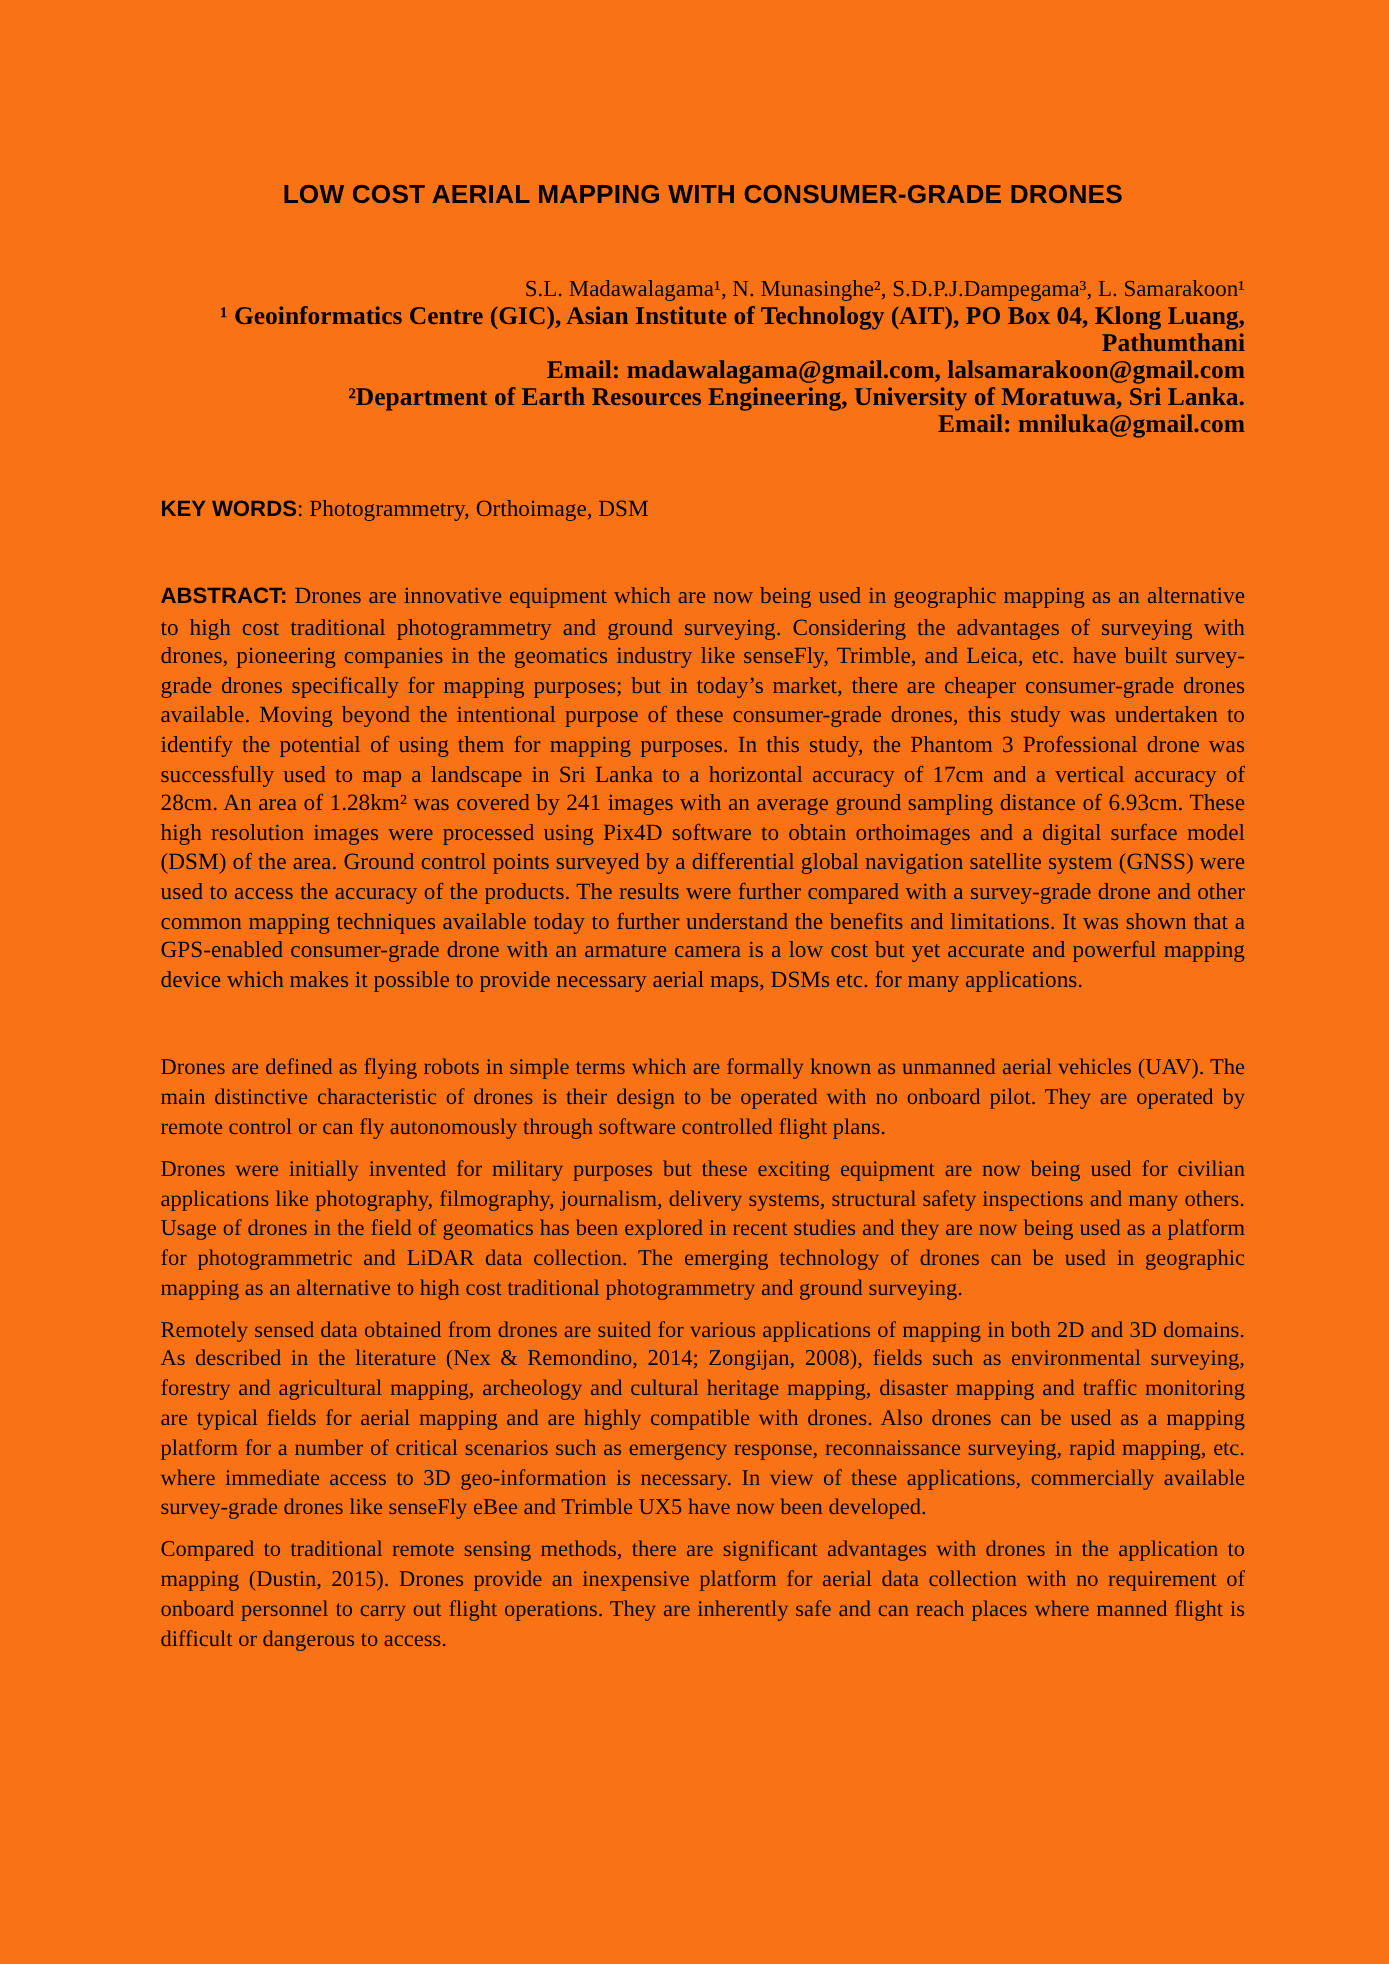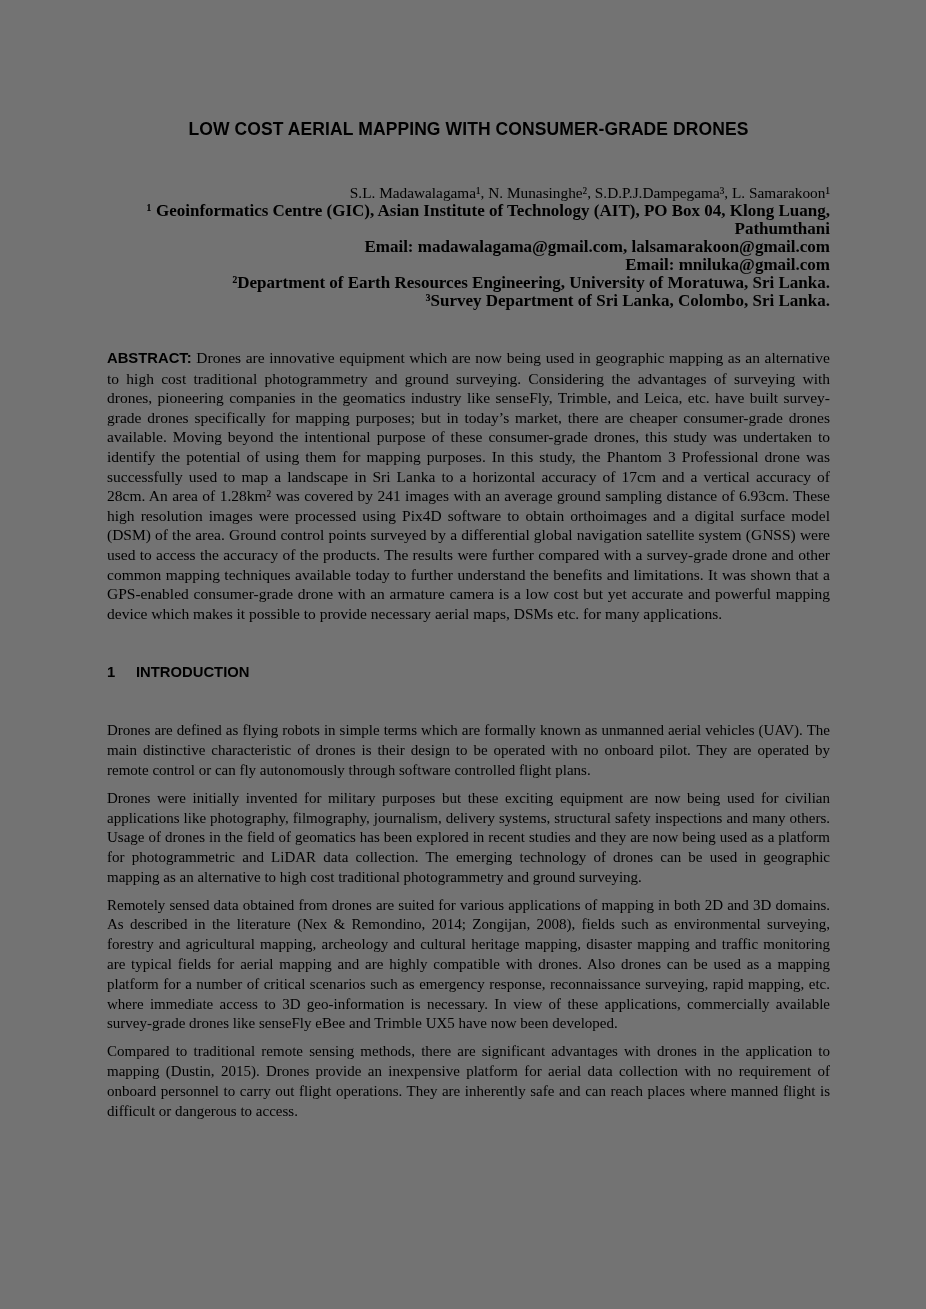--- a/index.html
+++ b/index.html
@@ -4,21 +4,21 @@
 <style>
   html, body {
     margin: 0;
     padding: 0;
     background: #ffffff;
   }
   .page {
     position: relative;
     width: 926px;
     height: 1309px;
-    background: #737373;
+    background: #f97316;
     color: #000000;
     font-family: "Liberation Serif", "DejaVu Serif", serif;
     box-sizing: border-box;
     padding: 119px 96px 0 107px;
     overflow: hidden;
   }
   .title {
     margin: 0;
     font-family: "Liberation Sans", "DejaVu Sans", sans-serif;
     font-size: 17.5px;
@@ -81,28 +81,27 @@
 
 <div class="page">
 
   <h1 class="title">LOW COST AERIAL MAPPING WITH CONSUMER-GRADE DRONES</h1>
 
   <div class="authors">S.L. Madawalagama¹, N. Munasinghe², S.D.P.J.Dampegama³, L. Samarakoon¹</div>
 
   <div class="affiliations">
     <div>¹ Geoinformatics Centre (GIC), Asian Institute of Technology (AIT), PO Box 04, Klong Luang, Pathumthani</div>
     <div>Email: madawalagama@gmail.com, lalsamarakoon@gmail.com</div>
+    <div>²Department of Earth Resources Engineering, University of Moratuwa, Sri Lanka.</div>
     <div>Email: mniluka@gmail.com</div>
-    <div>²Department of Earth Resources Engineering, University of Moratuwa, Sri Lanka.</div>
-    <div>³Survey Department of Sri Lanka, Colombo, Sri Lanka.</div>
   </div>
 
+  <p class="keywords"><span class="lead">KEY WORDS</span><span>:  Photogrammetry, Orthoimage, DSM</span></p>
 
   <p class="abstract"><span class="lead">ABSTRACT:</span> <span>Drones are innovative equipment which are now being used in geographic mapping as an alternative to high cost traditional photogrammetry and ground surveying. Considering the advantages of surveying with drones, pioneering companies in the geomatics industry like senseFly, Trimble, and Leica, etc. have built survey-grade drones specifically for mapping purposes; but in today’s market, there are cheaper consumer-grade drones available. Moving beyond the intentional purpose of these consumer-grade drones, this study was undertaken to identify the potential of using them for mapping purposes. In this study, the Phantom 3 Professional drone was successfully used to map a landscape in Sri Lanka to a horizontal accuracy of 17cm and a vertical accuracy of 28cm. An area of 1.28km² was covered by 241 images with an average ground sampling distance of 6.93cm. These high resolution images were processed using Pix4D software to obtain orthoimages and a digital surface model (DSM) of the area. Ground control points surveyed by a differential global navigation satellite system (GNSS) were used to access the accuracy of the products. The results were further compared with a survey-grade drone and other common mapping techniques available today to further understand the benefits and limitations. It was shown that a GPS-enabled consumer-grade drone with an armature camera is a low cost but yet accurate and powerful mapping device which makes it possible to provide necessary aerial maps, DSMs etc. for many applications.</span></p>
 
-  <h2 class="section-heading"><span class="sec-num">1</span><span>INTRODUCTION</span></h2>
 
   <p class="body-par first">Drones are defined as flying robots in simple terms which are formally known as unmanned aerial vehicles (UAV). The main distinctive characteristic of drones is their design to be operated with no onboard pilot. They are operated by remote control or can fly autonomously through software controlled flight plans.</p>
   <p class="body-par">Drones were initially invented for military purposes but these exciting equipment are now being used for civilian applications like photography, filmography, journalism, delivery systems, structural safety inspections and many others. Usage of drones in the field of geomatics has been explored in recent studies and they are now being used as a platform for photogrammetric and LiDAR data collection. The emerging technology of drones can be used in geographic mapping as an alternative to high cost traditional photogrammetry and ground surveying.</p>
   <p class="body-par">Remotely sensed data obtained from drones are suited for various applications of mapping in both 2D and 3D domains. As described in the literature (Nex &amp; Remondino, 2014; Zongijan, 2008), fields such as environmental surveying, forestry and agricultural mapping, archeology and cultural heritage mapping, disaster mapping and traffic monitoring are typical fields for aerial mapping and are highly compatible with drones. Also drones can be used as a mapping platform for a number of critical scenarios such as emergency response, reconnaissance surveying, rapid mapping, etc. where immediate access to 3D geo-information is necessary. In view of these applications, commercially available survey-grade drones like senseFly eBee and Trimble UX5 have now been developed.</p>
   <p class="body-par">Compared to traditional remote sensing methods, there are significant advantages with drones in the application to mapping (Dustin, 2015). Drones provide an inexpensive platform for aerial data collection with no requirement of onboard personnel to carry out flight operations. They are inherently safe and can reach places where manned flight is difficult or dangerous to access.</p>
 
 </div>
 
 </body></html>

